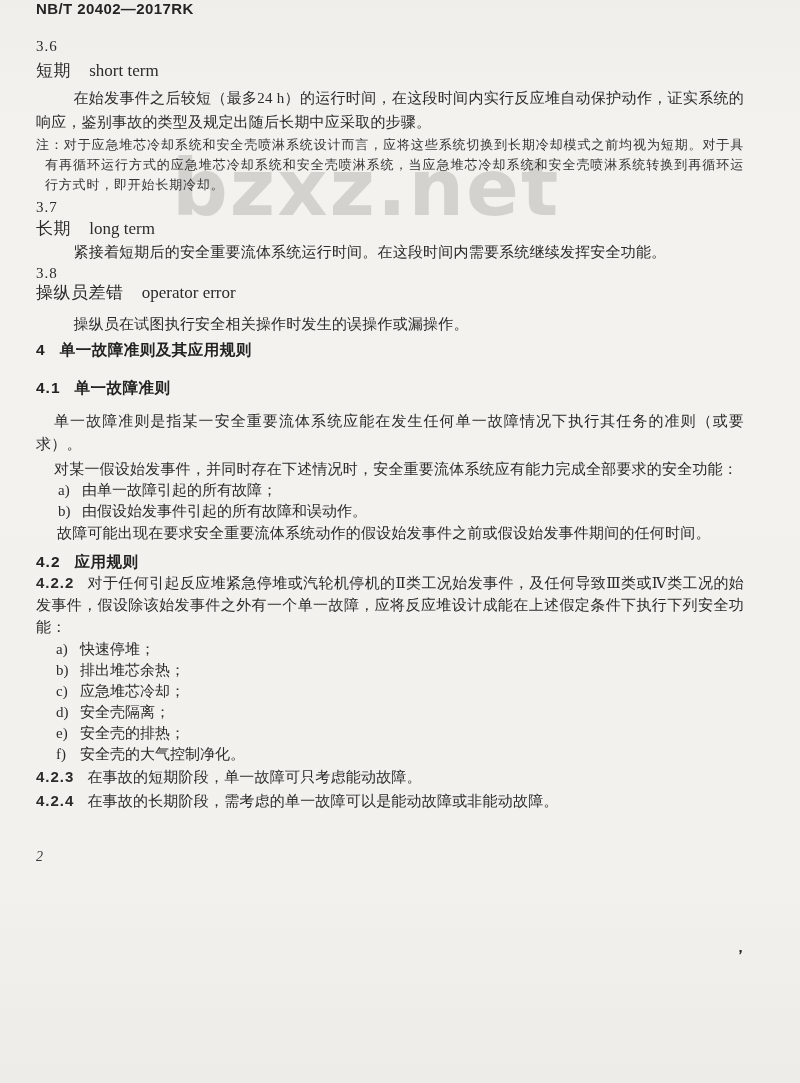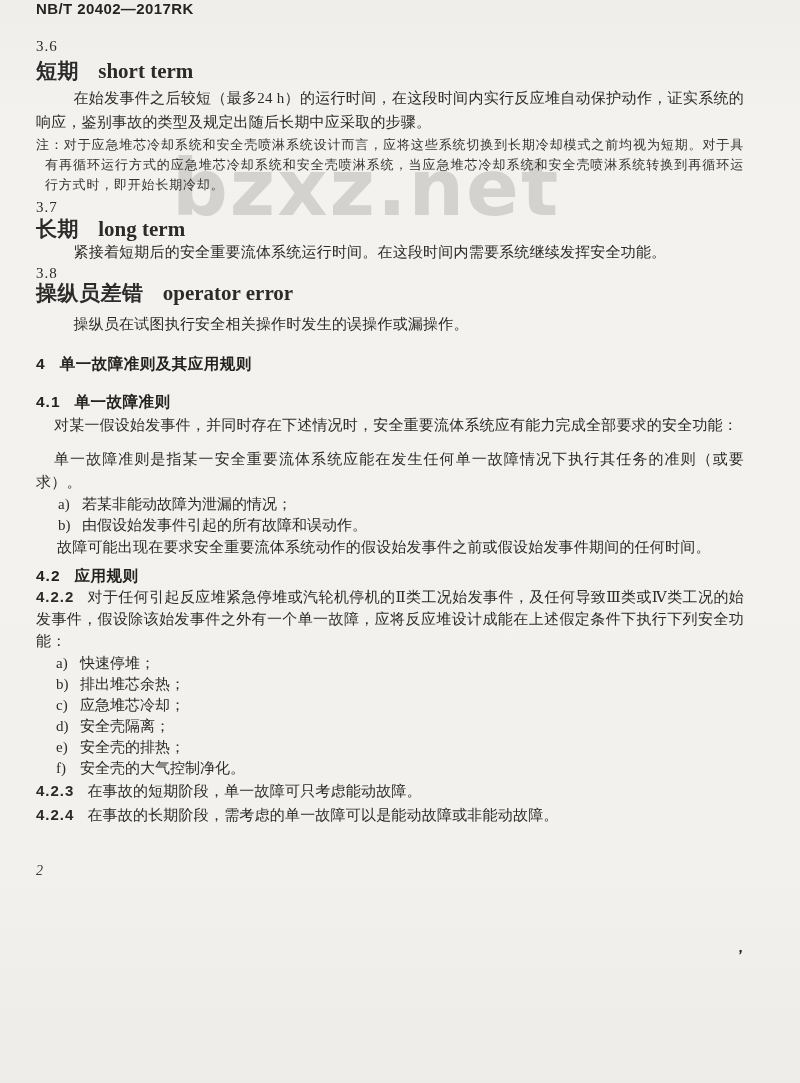--- a/index.html
+++ b/index.html
@@ -23,21 +23,21 @@
   }
   .content{position:absolute;inset:0;z-index:1;padding:0 56px 0 36px;}
   .content p,.content div,.content header{margin:0;}
 
   .running-header{
     margin-top:35px;line-height:18px;
     font-family:"Liberation Sans","DejaVu Sans",sans-serif;
     font-weight:bold;font-size:15px;letter-spacing:0.4px;color:#242424;
   }
   .clause-num{line-height:18px;font-size:15px;letter-spacing:1px;}
-  .term-line{margin-left:36px;line-height:22px;font-weight:bold;font-size:21px;}
+  .term-line{margin-left:36px;line-height:22px;font-weight:normal;font-size:17px;}
   .term-zh{font-family:"Liberation Sans","DejaVu Sans",sans-serif;letter-spacing:0.5px;}
   .term-en{font-family:"Liberation Serif","DejaVu Serif",serif;margin-left:14px;}
   .body-p{line-height:24px;text-align:justify;text-indent:2.5em;letter-spacing:0.2px;}
   .note-p{
     margin-left:10px;padding-left:9px;text-indent:-9px;
     font-size:13px;line-height:20px;letter-spacing:0.8px;
     text-align:justify;color:#333;
   }
   .sec-hd{
     font-family:"Liberation Sans","DejaVu Sans",sans-serif;
@@ -87,35 +87,35 @@
     </div>
     <p class="body-p">紧接着短期后的安全重要流体系统运行时间。在这段时间内需要系统继续发挥安全功能。</p>
 
     <div class="clause-num">3.8</div>
     <div class="term-line">
       <span class="term-zh">操纵员差错</span>
       <span class="term-en">operator error</span>
     </div>
     <p class="body-p" style="margin-top:8px">操纵员在试图执行安全相关操作时发生的误操作或漏操作。</p>
 
-    <div class="sec-hd" style="margin-top:18px">
+    <div class="sec-hd" style="margin-top:4px">
       <span class="hd-num">4</span><span>单一故障准则及其应用规则</span>
     </div>
 
     <div class="sec-hd" style="margin-top:18px">
       <span class="hd-num">4.1</span><span>单一故障准则</span>
     </div>
 
+    <p class="flow-p indent-sm" style="margin-top:12px">单一故障准则是指某一安全重要流体系统应能在发生任何单一故障情况下执行其任务的准则（或要求）。</p>
     <p class="flow-p indent-sm" style="margin-top:2px;line-height:22px">对某一假设始发事件，并同时存在下述情况时，安全重要流体系统应有能力完成全部要求的安全功能：</p>
-    <p class="flow-p indent-sm" style="margin-top:12px">单一故障准则是指某一安全重要流体系统应能在发生任何单一故障情况下执行其任务的准则（或要求）。</p>
 
     <div class="list-ab">
       <div class="li-row">
         <span class="li-marker">a)</span>
-        <span>若某非能动故障为泄漏的情况；</span>
+        <span>由单一故障引起的所有故障；</span>
       </div>
       <div class="li-row">
         <span class="li-marker">b)</span>
         <span>由假设始发事件引起的所有故障和误动作。</span>
       </div>
     </div>
 
     <p class="flow-p indent-md" style="line-height:22px">故障可能出现在要求安全重要流体系统动作的假设始发事件之前或假设始发事件期间的任何时间。</p>
 
     <div class="sec-hd" style="margin-top:8px">

